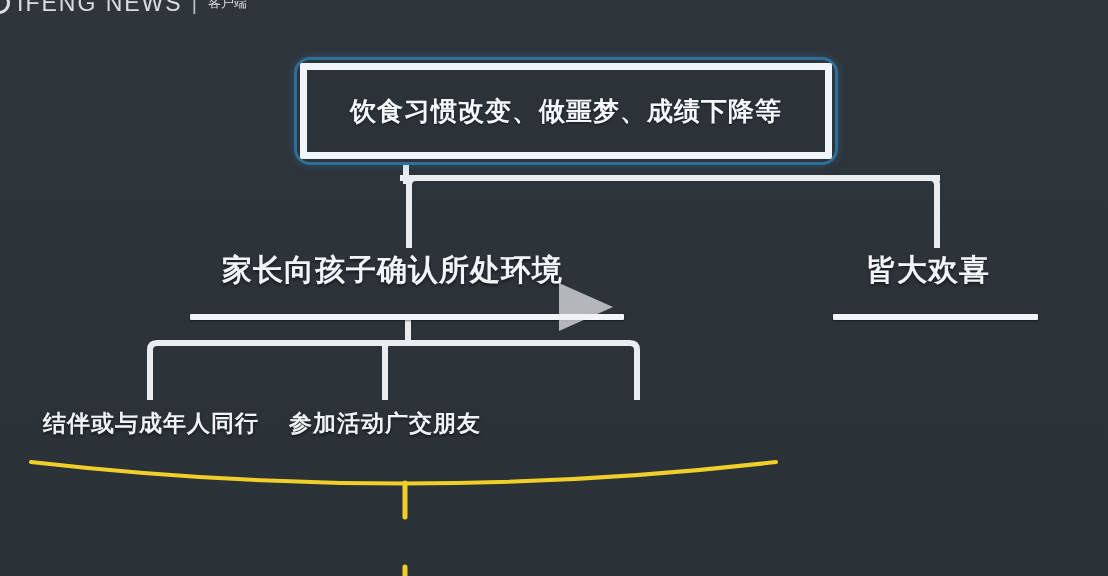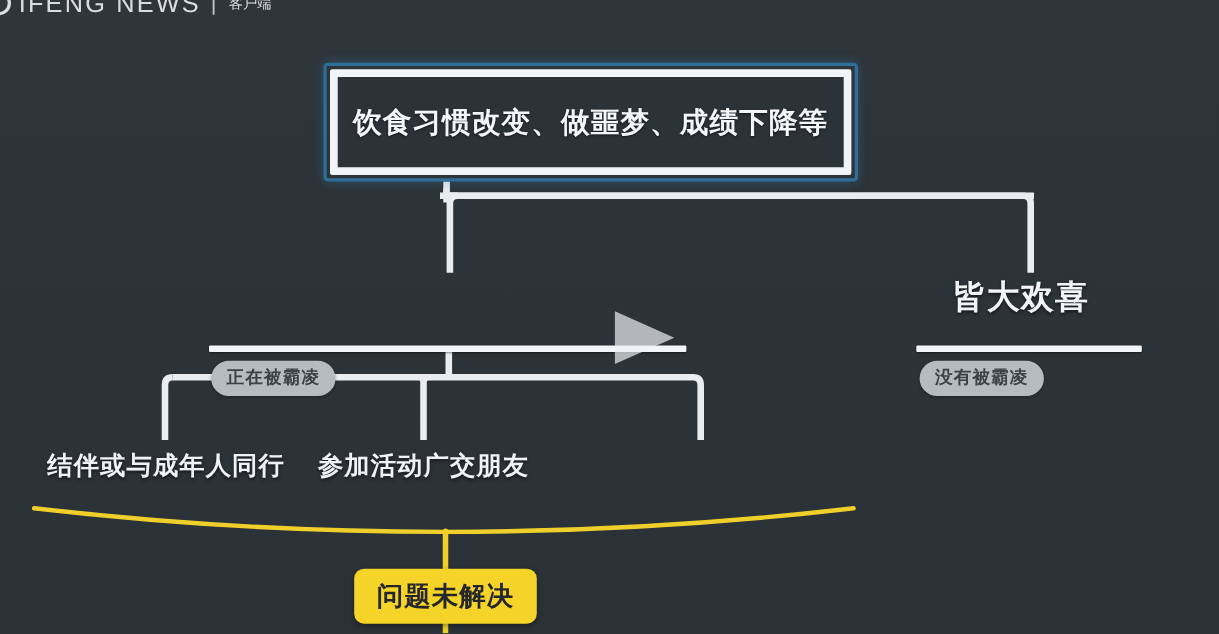--- a/index.html
+++ b/index.html
@@ -58,25 +58,25 @@
   #watermark .wm-sub {
     font-size: 13px;
     letter-spacing: 0px;
   }
 
   
   #root-box {
     position: absolute;
     left: 294px;
     top: 57px;
-    width: 486px;
+    width: 544px;
     height: 108px;
     box-sizing: border-box;
     border: 3px solid #2e6f99;
-    border-radius: 4px;
+    border-radius: 16px;
     padding: 3px;
     box-shadow: 0 0 10px rgba(60,130,180,.35);
   }
   #root-box .inner {
     width: 100%;
     height: 100%;
     box-sizing: border-box;
     border: 7px solid #f2f5f7;
     border-radius: 2px;
     background: #2b3238;
@@ -227,31 +227,27 @@
       <path d="M405,567 L405,576" stroke-width="5"></path>
     </g>
   </svg>
 
   <div id="root-box">
     <div class="inner">
       <span class="title-text">饮食习惯改变、做噩梦、成绩下降等</span>
     </div>
   </div>
 
+  <div class="l2" id="l2-left">家长向孩子确认所处环境</div>
   <div class="underline" id="ul-left"></div>
-  <div class="pill" id="pill-left">正在被霸凌</div>
 
   <div class="l2" id="l2-right">皆大欢喜</div>
   <div class="underline" id="ul-right"></div>
-  <div class="pill" id="pill-right">没有被霸凌</div>
 
   <div class="l3" id="l3-a">结伴或与成年人同行</div>
   <div class="l3" id="l3-b">参加活动广交朋友</div>
 
-  <div id="yellow-box">
-    <span class="yb-text">问题未解决</span>
-  </div>
 
   <svg id="play-btn" viewBox="0 0 58 52">
     <polygon points="2,2 56,26 2,50" fill="#eef1f3" fill-opacity="0.85"></polygon>
   </svg>
 
 </div>
 
 </body></html>

